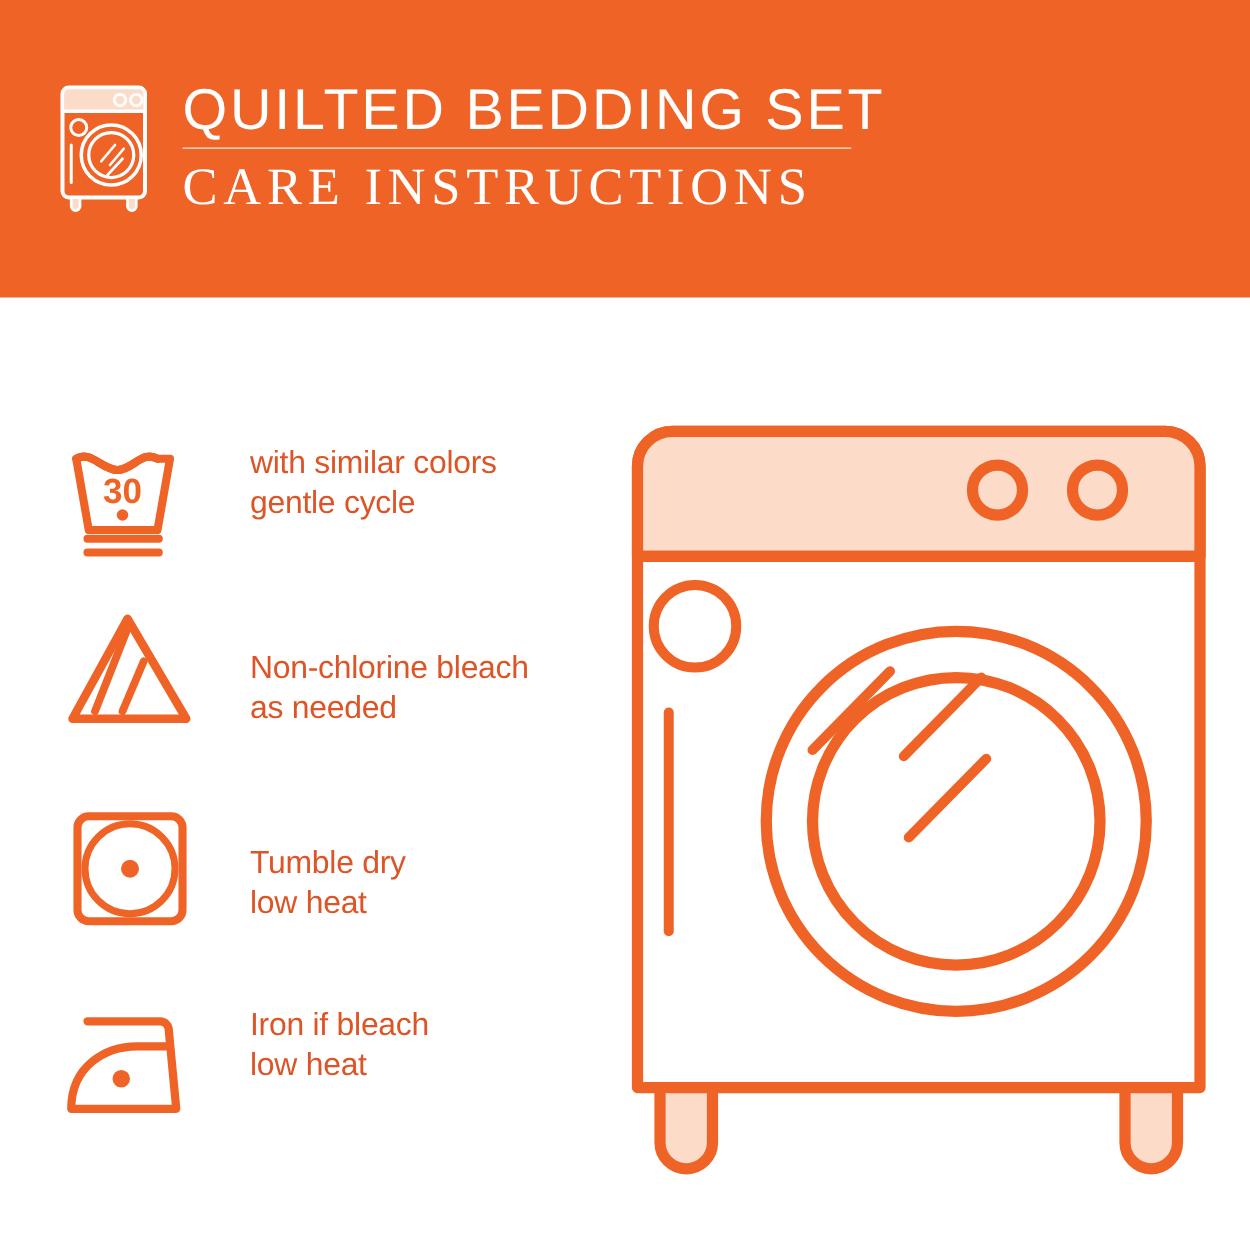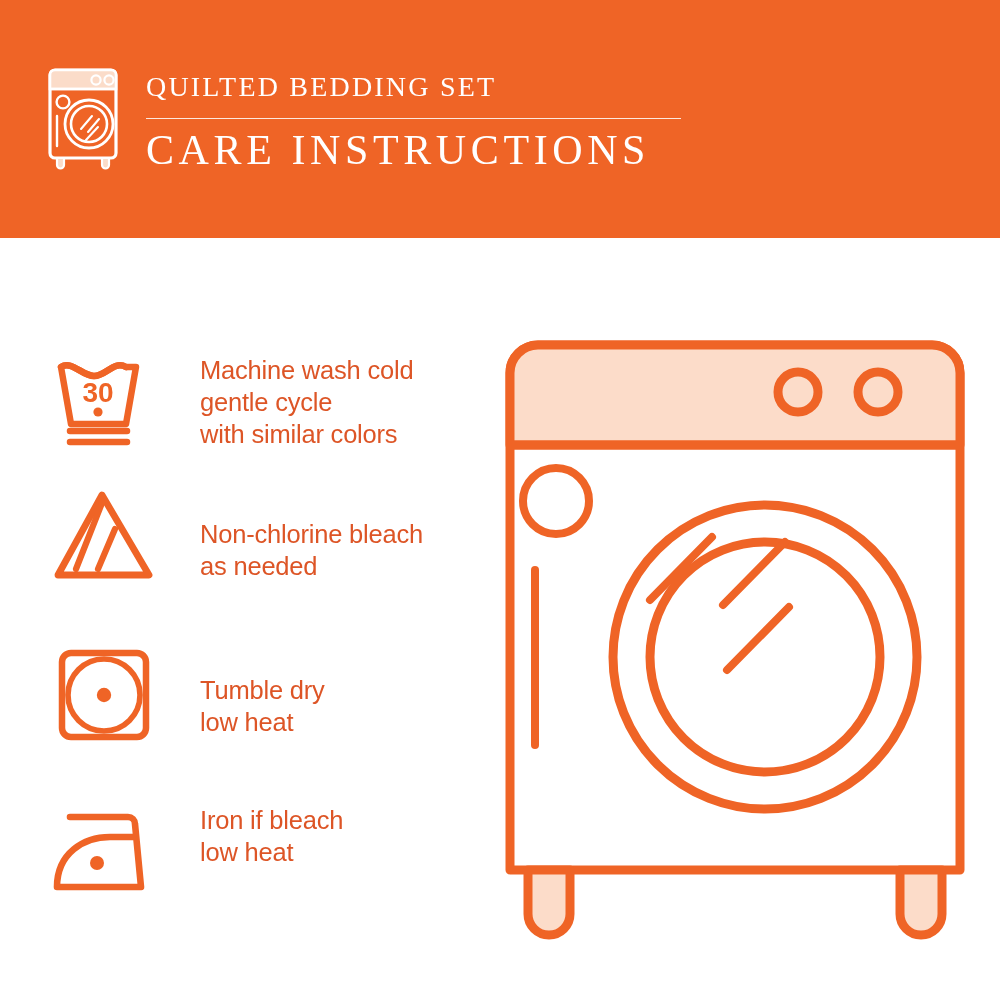--- a/index.html
+++ b/index.html
@@ -41,22 +41,22 @@
     height: 104px;
     flex: 0 0 auto;
     margin-right: 18px;
     margin-top: 4px;
   }
   #header-titles {
     display: block;
     padding-top: 2px;
   }
   .title-line1 {
-    font-family: Liberation Serif, serif;
-    font-size: 28px;
+    font-family: Liberation Sans, sans-serif;
+    font-size: 46px;
     line-height: 46px;
     letter-spacing: 2.2px;
     color: #ffffff;
     font-weight: 300;
     white-space: nowrap;
   }
   .title-divider {
     height: 1px;
     background: rgba(255,255,255,0.85);
     margin: 8px 0 7px 0;
@@ -182,23 +182,22 @@
 
           <line x1="18" y1="85" x2="75" y2="85" stroke="#ef6426" stroke-width="6.5" stroke-linecap="round"></line>
           <line x1="18" y1="96" x2="75" y2="96" stroke="#ef6426" stroke-width="6.5" stroke-linecap="round"></line>
 
           <text x="46" y="56" font-family="Liberation Sans, sans-serif" font-size="28" font-weight="bold" fill="#ef6426" text-anchor="middle">30</text>
 
           <circle cx="46" cy="66" r="4.6" fill="#ef6426"></circle>
         </svg>
       </div>
       <div class="care-text">
-        <div>Machine wash cold</div>
+        <div>with similar colors</div>
         <div>gentle cycle</div>
-        <div>with similar colors</div>
       </div>
     </div>
 
     <div class="care-row" id="row-bleach">
       <div class="care-icon">
         <svg viewBox="0 0 112 112" xmlns="http://www.w3.org/2000/svg">
           <path d="M50 14 L97 94 L6 94 Z" fill="none" stroke="#ef6426" stroke-width="6.8" stroke-linejoin="round"></path>
           <line x1="50" y1="22" x2="24" y2="88" stroke="#ef6426" stroke-width="6.2" stroke-linecap="round"></line>
           <line x1="63" y1="48" x2="46" y2="88" stroke="#ef6426" stroke-width="6.2" stroke-linecap="round"></line>
         </svg>

